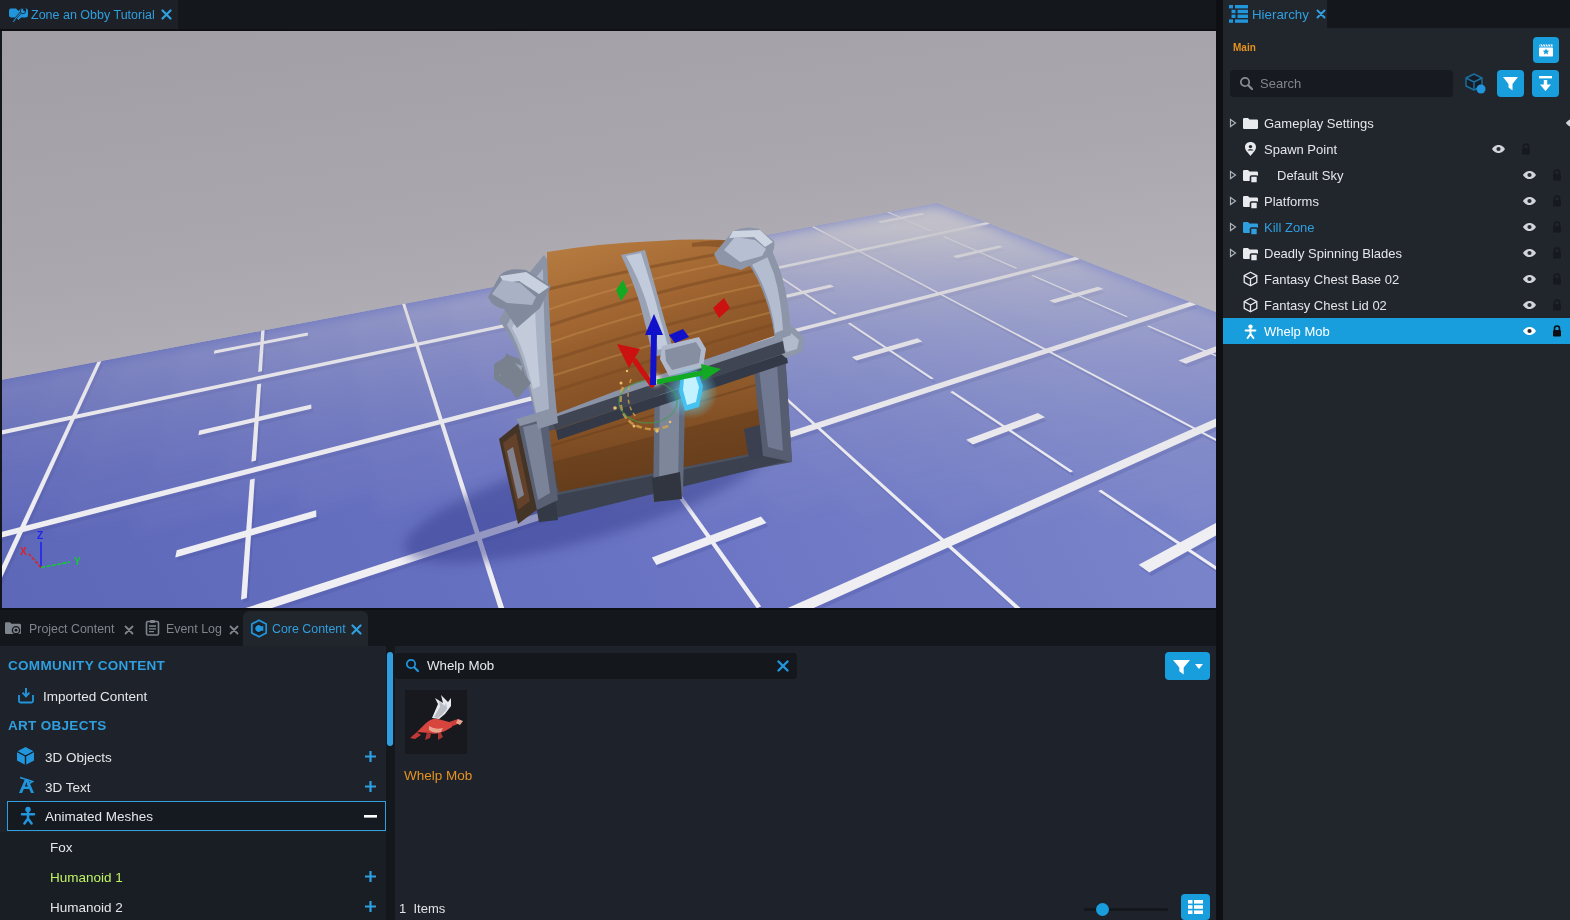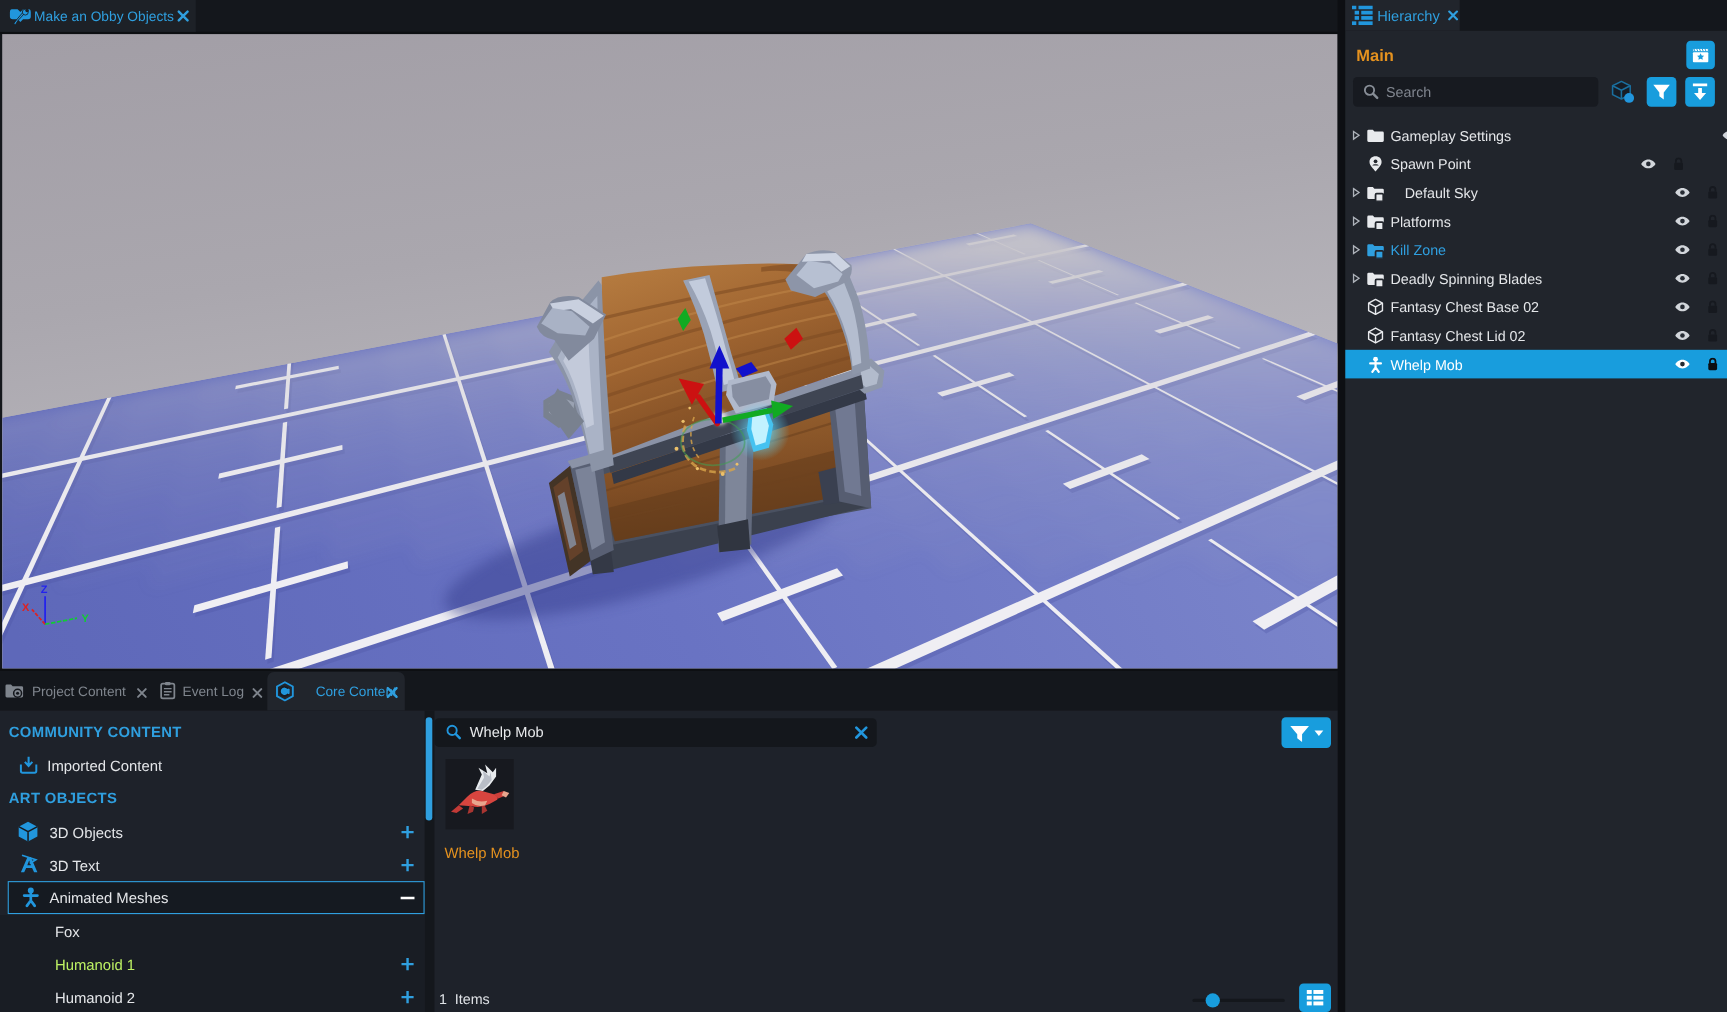--- a/index.html
+++ b/index.html
@@ -12,21 +12,21 @@
 
 <div class="abs" style="left:0;top:0;width:1570px;height:29px;background:#14171c;"></div>
 <div class="abs" style="left:0;top:29px;width:1216px;height:2px;background:#0d0f12;"></div>
 <div class="abs" style="left:0;top:0;width:178px;height:29px;background:#1d2127;"></div>
 <svg class="abs" style="left:8px;top:5px" width="21" height="19" viewBox="0 0 21 19">
  <path d="M2.5 3.5 Q1 3.5 1 6 L1 10 Q1 12.5 3.5 12.5 L8 12.5 L10.5 15 L13 12.5 L17.5 12.5 Q20 12.5 20 10 L20 6 Q20 3.5 18.5 3.5 L13 3.5 L10.5 6 L8 3.5 Z" fill="#2196dd"></path>
  <path d="M14.5 7 L8.5 13.5 L6 17.5 L4.5 16.3 L7.5 12.5 L13 6 Z" fill="#2196dd" stroke="#1d2127" stroke-width="0.8"></path>
  <circle cx="15" cy="6" r="2.7" fill="#2196dd" stroke="#1d2127" stroke-width="0.8"></circle>
  <circle cx="16.6" cy="4.6" r="1.6" fill="#1d2127"></circle>
 </svg>
-<div class="abs blue" style="left:31px;top:8px;font-size:12.5px;">Make an Obby Objects</div>
+<div class="abs blue" style="left:31px;top:8px;font-size:12.5px;">Zone an Obby Tutorial</div>
 <svg class="abs" style="left:161px;top:9px" width="11" height="11" viewBox="0 0 11 11">
       <path d="M1.5 1.5 L9.5 9.5 M9.5 1.5 L1.5 9.5" stroke="#2f9fdf" stroke-width="2.2" stroke-linecap="round"></path>
     </svg>
 
 <div class="abs" style="left:2px;top:31px;width:1214px;height:577px;overflow:hidden;
   background:linear-gradient(172deg,#a29ea6 0%,#aaa7ae 35%,#b9b7bd 65%,#c7c5ca 90%,#ccc9ce 100%);">
 <svg width="1214" height="577" viewBox="0 0 1214 577" style="position:absolute;left:0;top:0">
 
 <defs>
  <filter id="fogblur" x="-10%" y="-10%" width="120%" height="120%">
@@ -699,21 +699,21 @@
         <rect x="8.5" y="9.6" width="10.5" height="3.4"></rect>
   <rect x="0" y="14.4" width="4" height="3.4"></rect>
         <rect x="6" y="14.4" width="13" height="3.4"></rect>
  </g>
     </svg>
 <div class="abs blue" style="left:1252px;top:7px;font-size:13.3px;">Hierarchy</div>
 <svg class="abs" style="left:1316px;top:9px" width="10" height="10" viewBox="0 0 10 10">
       <path d="M1.5 1.5 L8.5 8.5 M8.5 1.5 L1.5 8.5" stroke="#2f9fdf" stroke-width="2" stroke-linecap="round"></path>
     </svg>
 
-<div class="abs" style="left:1233px;top:42px;font-size:15px;font-weight:bold;color:#e5921f;">Main</div>
+<div class="abs" style="left:1233px;top:42px;font-size:10px;font-weight:bold;color:#e5921f;">Main</div>
 <div class="abs" style="left:1533px;top:37px;width:26px;height:26px;background:#189ddd;border-radius:4px;">
  <svg width="26" height="26" viewBox="0 0 26 26">
         <g fill="#fff">
   <path d="M6 7 L20 7 L20 10 L6 10 Z M6.8 7 L8 9.8 M9.3 7 L10.5 9.8 M11.8 7 L13 9.8 M14.3 7 L15.5 9.8 M16.8 7 L18 9.8" stroke="#189ddd" stroke-width="0.9"></path>
   <rect x="6" y="10.5" width="14" height="9" rx="0.8"></rect>
   <path d="M13 11.5 L14 13.5 L16.2 13.7 L14.6 15.2 L15 17.4 L13 16.3 L11 17.4 L11.4 15.2 L9.8 13.7 L12 13.5 Z" fill="#189ddd"></path>
  </g>
       </svg>
 </div>
 <div class="abs" style="left:1230px;top:70px;width:223px;height:27px;background:#171a20;border-radius:4px;">
@@ -992,21 +992,21 @@
 </svg>
 <div class="abs" style="left:166px;top:622px;font-size:12.4px;color:#7f858d;">Event Log</div>
 <svg class="abs" style="left:229px;top:625px" width="10" height="10" viewBox="0 0 10 10">
       <path d="M1.5 1.5 L8.5 8.5 M8.5 1.5 L1.5 8.5" stroke="#7f858d" stroke-width="1.8" stroke-linecap="round"></path>
     </svg>
 <svg class="abs" style="left:250px;top:619px" width="18" height="19" viewBox="0 0 18 19">
  <path d="M9 1.2 L16.2 5.1 L16.2 13.9 L9 17.8 L1.8 13.9 L1.8 5.1 Z" fill="none" stroke="#2196dd" stroke-width="1.7" stroke-linejoin="round"></path>
  <path d="M9 5.2 L13.3 7.5 L13.3 11.5 L9 13.8 L4.7 11.5 L4.7 7.5 Z" fill="#2196dd"></path>
  <path d="M12 7 A4.2 4.2 0 1 0 12 12" fill="none" stroke="#171b21" stroke-width="1.6"></path>
 </svg>
-<div class="abs" style="left:272px;top:622px;font-size:12.4px;color:#2f9fdf;margin-left:15px;">Core Content</div>
+<div class="abs" style="left:272px;top:622px;font-size:12.4px;color:#2f9fdf;">Core Content</div>
 <svg class="abs" style="left:351px;top:624px" width="11" height="11" viewBox="0 0 11 11">
       <path d="M1.5 1.5 L9.5 9.5 M9.5 1.5 L1.5 9.5" stroke="#2f9fdf" stroke-width="2.2" stroke-linecap="round"></path>
     </svg>
 
 <div class="abs" style="left:0;top:646px;width:1216px;height:274px;background:#1e222a;"></div>
 <div class="abs" style="left:386px;top:646px;width:9px;height:274px;background:#14171c;"></div>
 <div class="abs" style="left:387px;top:652px;width:6px;height:94px;background:#2f9fdf;border-radius:3px;"></div>
 
 <div class="abs" style="left:8px;top:658px;font-size:13.5px;font-weight:bold;color:#2f9fdf;letter-spacing:0.3px;">COMMUNITY CONTENT</div>
 <svg class="abs" style="left:17px;top:687px" width="18" height="17" viewBox="0 0 18 17">

